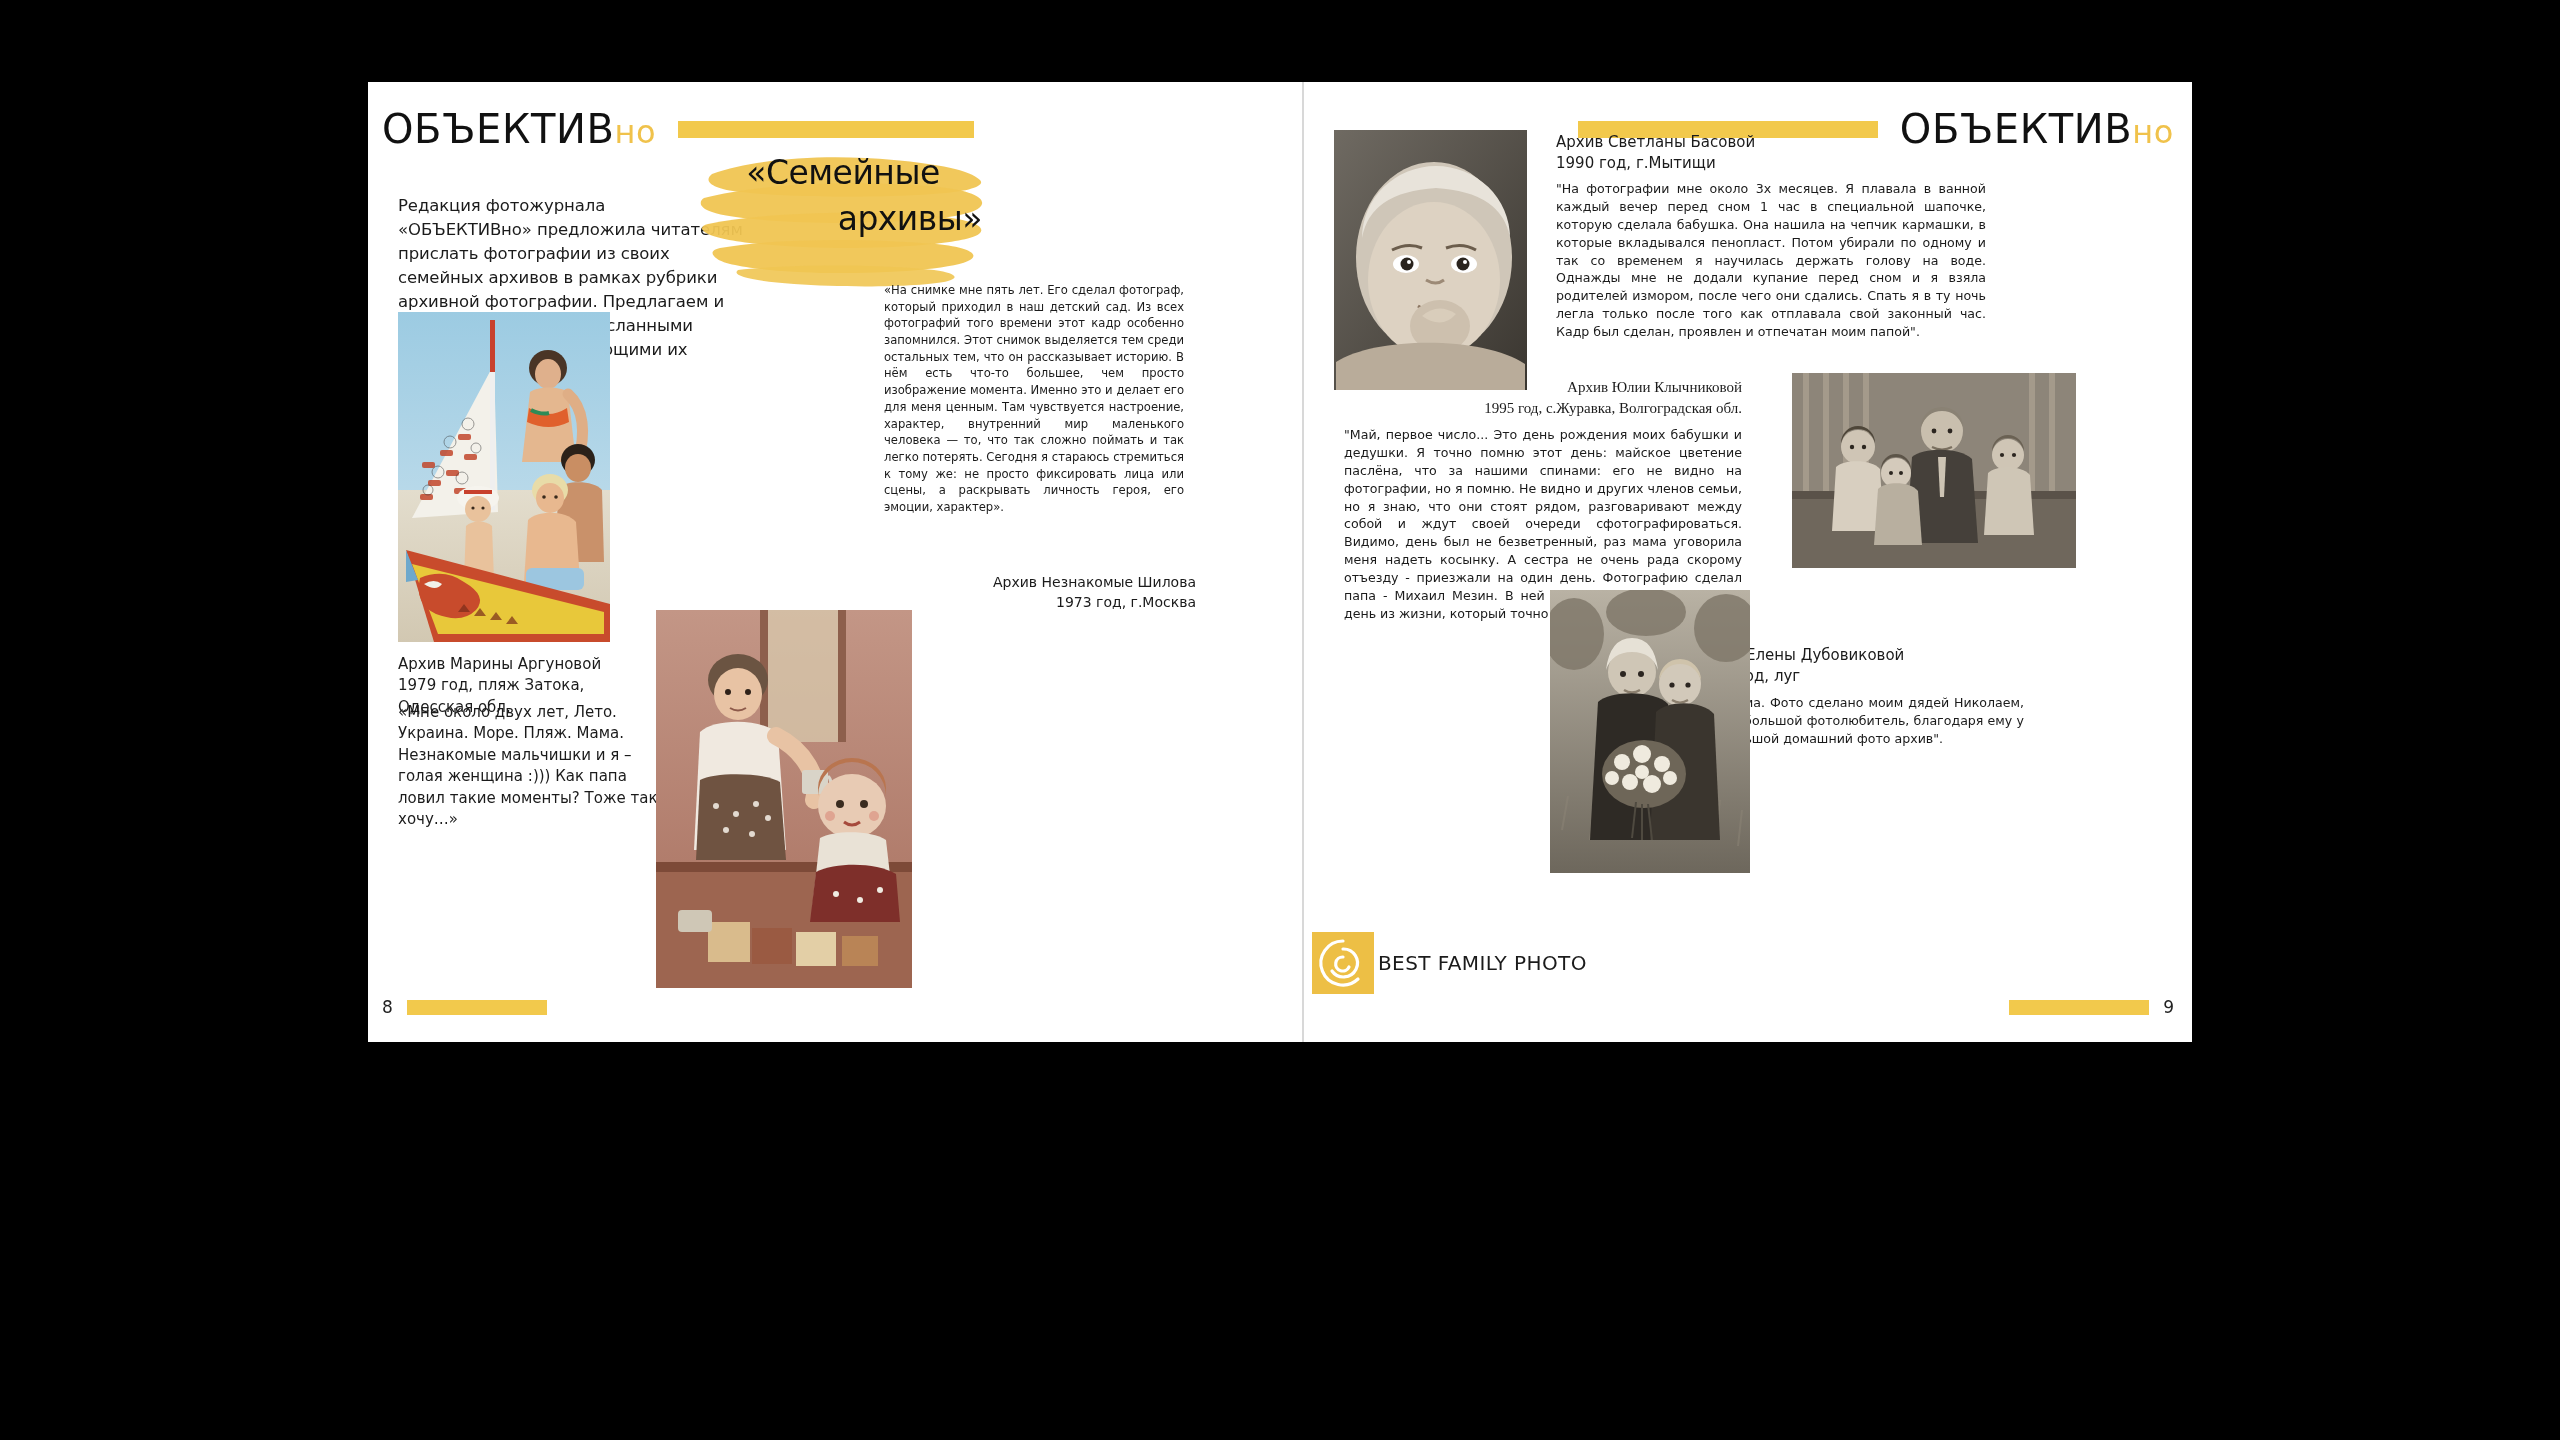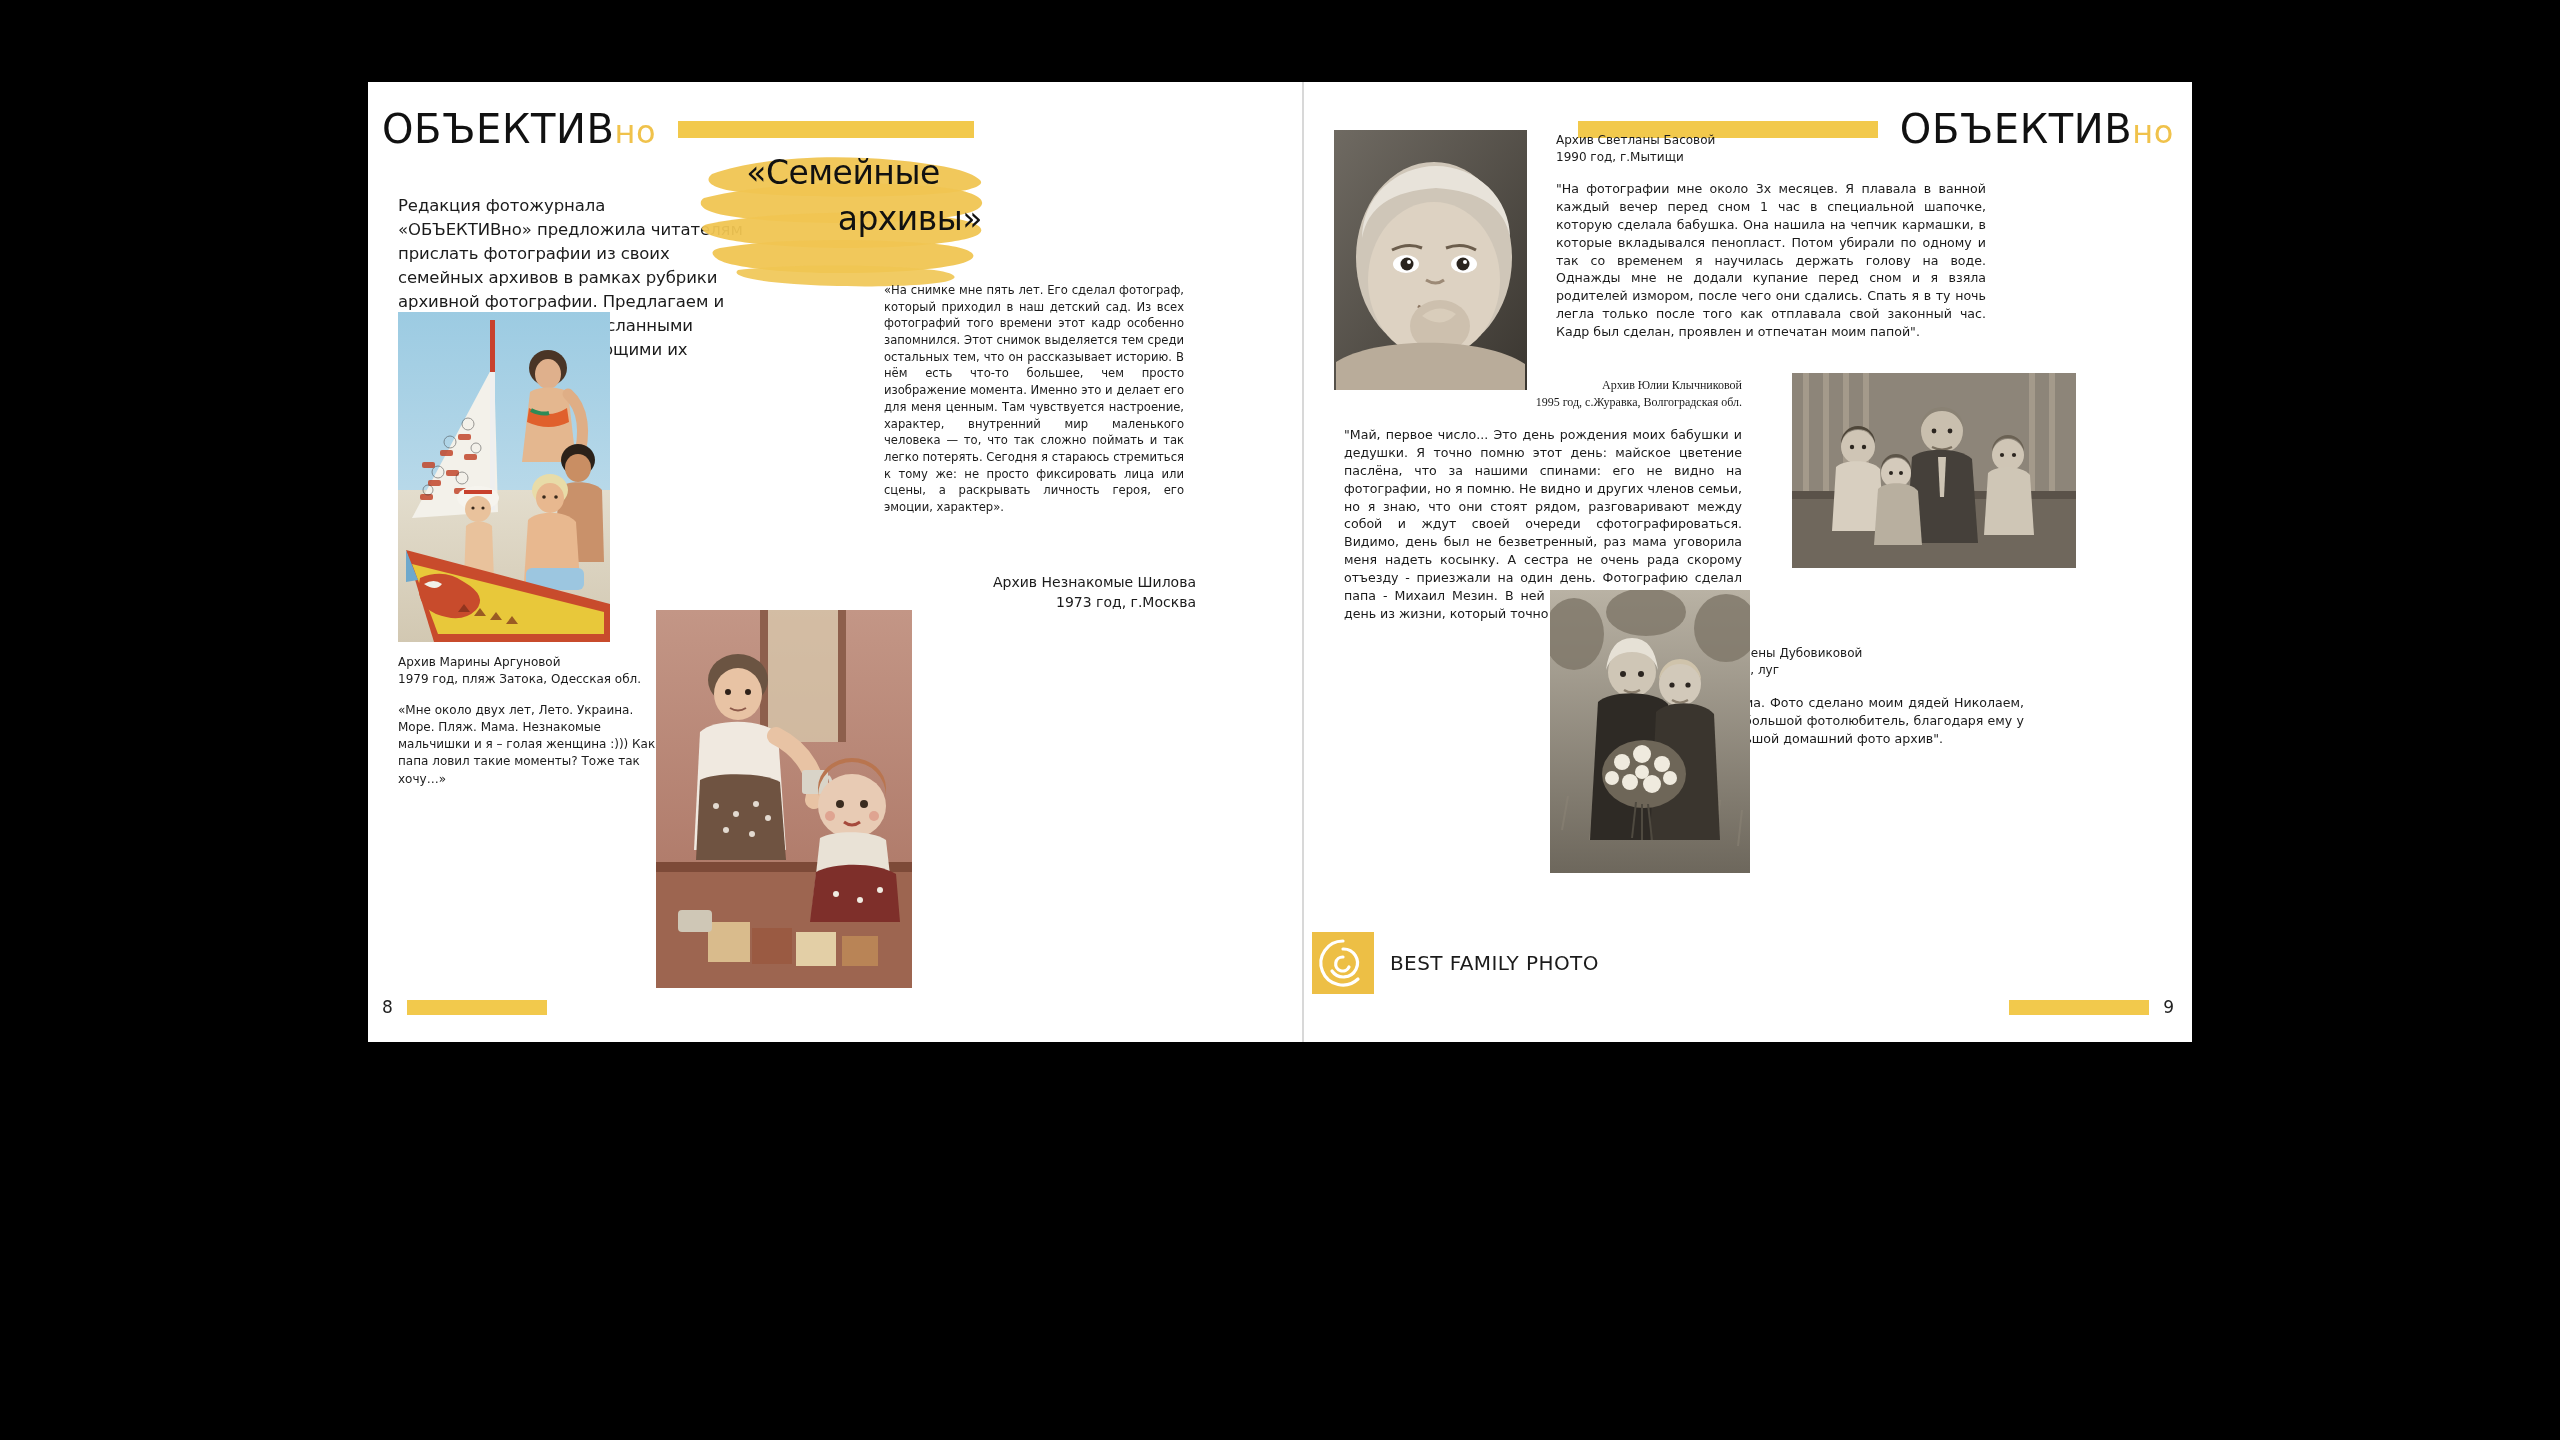--- a/index.html
+++ b/index.html
@@ -78,39 +78,39 @@
   #photo-beach { left: 30px; top: 230px; width: 212px; height: 330px; }
   
   #photo-doll  { left: 288px; top: 528px; width: 256px; height: 378px; }
   
   #photo-baby  { left: 30px; top: 48px; width: 193px; height: 260px; }
   
   #photo-family{ left: 488px; top: 291px; width: 284px; height: 195px; }
   
   #photo-mother{ left: 246px; top: 508px; width: 200px; height: 283px; }
 
-  .cap { font-size: 12px; line-height: 1.43; color: #1b1b1b; }
+  .cap { font-size: 15px; line-height: 1.43; color: #1b1b1b; }
   .body-sm { font-size: 12.6px; line-height: 1.42; color: #1b1b1b; }
   .body-just { text-align: justify; }
 
   #cap-beach { position: absolute; left: 30px; top: 572px; width: 262px; }
   #story-beach { position: absolute; left: 30px; top: 620px; width: 268px; }
 
   
   #cap-basova   { position: absolute; left: 252px; top: 50px; width: 430px; }
   #story-basova { position: absolute; left: 252px; top: 98px; width: 430px; }
 
   #cap-klych   { position: absolute; left: 40px; top: 295px; width: 398px; text-align: right; font-family: Liberation Serif, serif; }
   #story-klych { position: absolute; left: 40px; top: 344px; width: 398px; }
 
   #cap-dubov   { position: absolute; left: 390px; top: 563px; width: 330px; }
   #story-dubov { position: absolute; left: 390px; top: 612px; width: 330px; }
 
   
-  .bfp { position: absolute; left: 8px; bottom: 48px; display: flex; align-items: center; gap: 16px; }
+  .bfp { position: absolute; left: 8px; bottom: 48px; display: flex; align-items: center; gap: 4px; }
   .bfp-mark { width: 62px; height: 62px; background: #edbf45; position: relative; overflow: hidden; }
   .bfp-name { font-size: 20px; letter-spacing: 0.4px; color: #1b1b1b; font-family: "DejaVu Sans", sans-serif; }
 </style>
 </head>
 <body>
 
 <div class="spread">
 
   <div class="page page-left">
 

